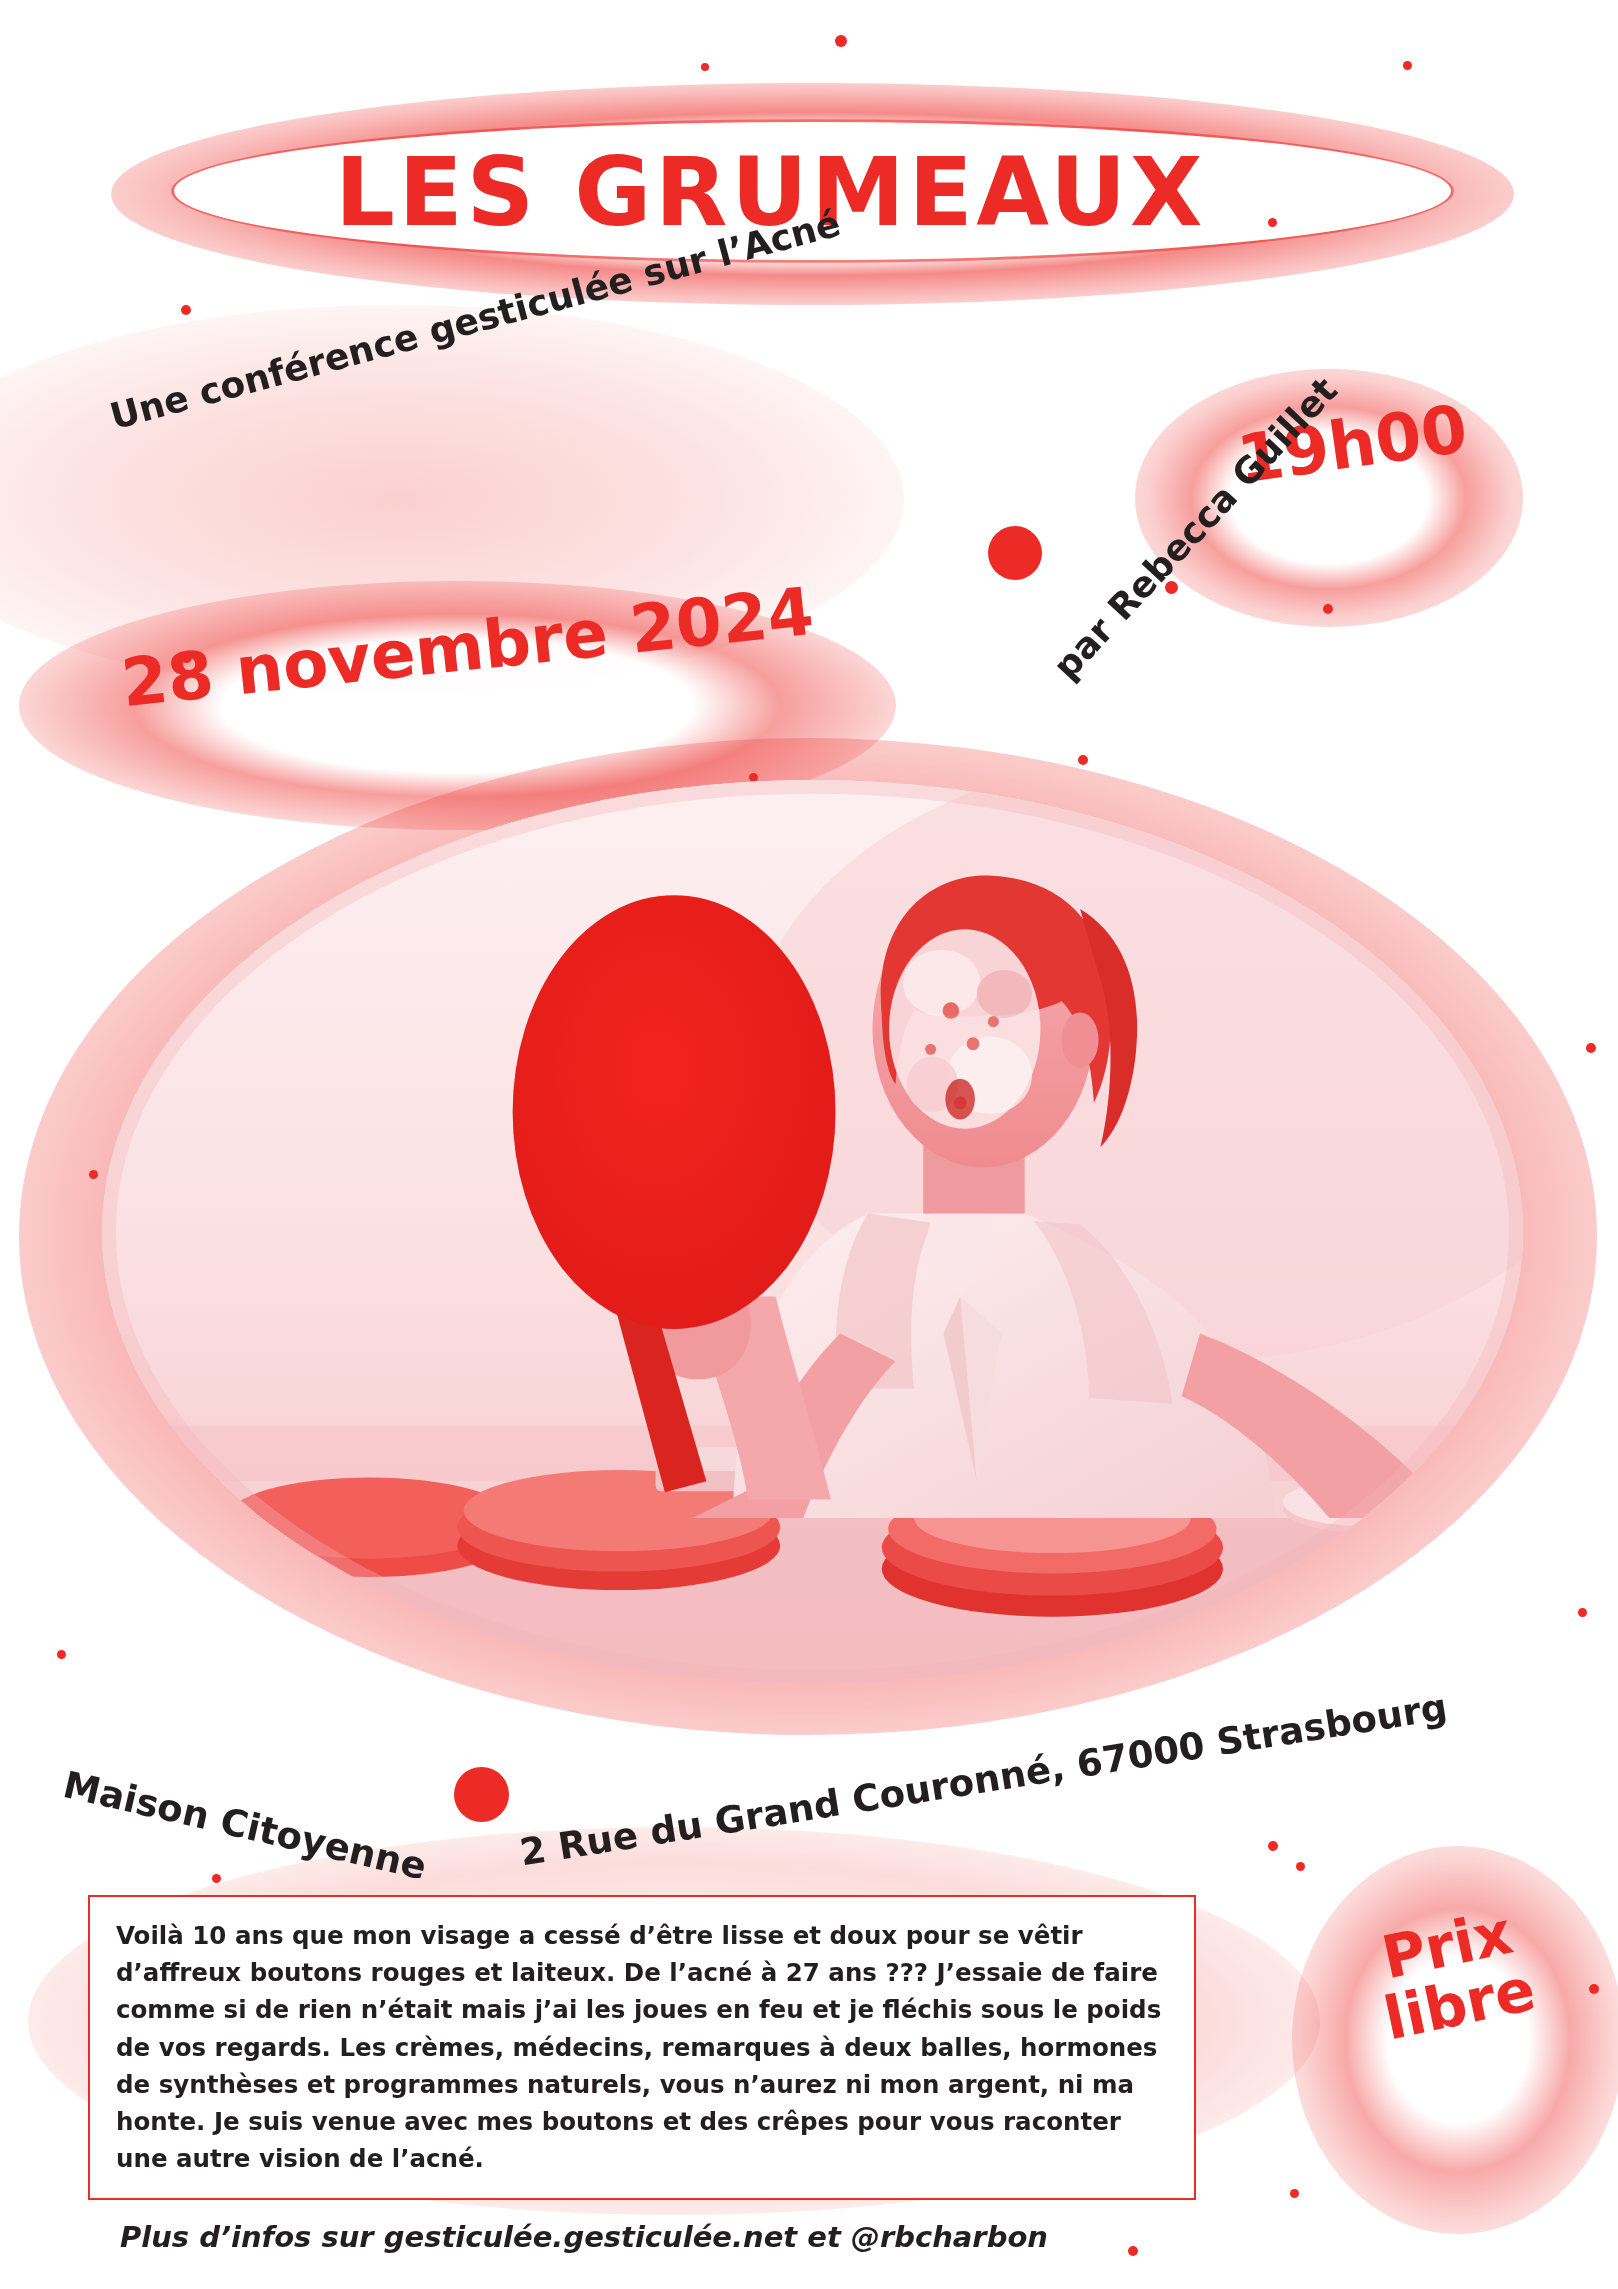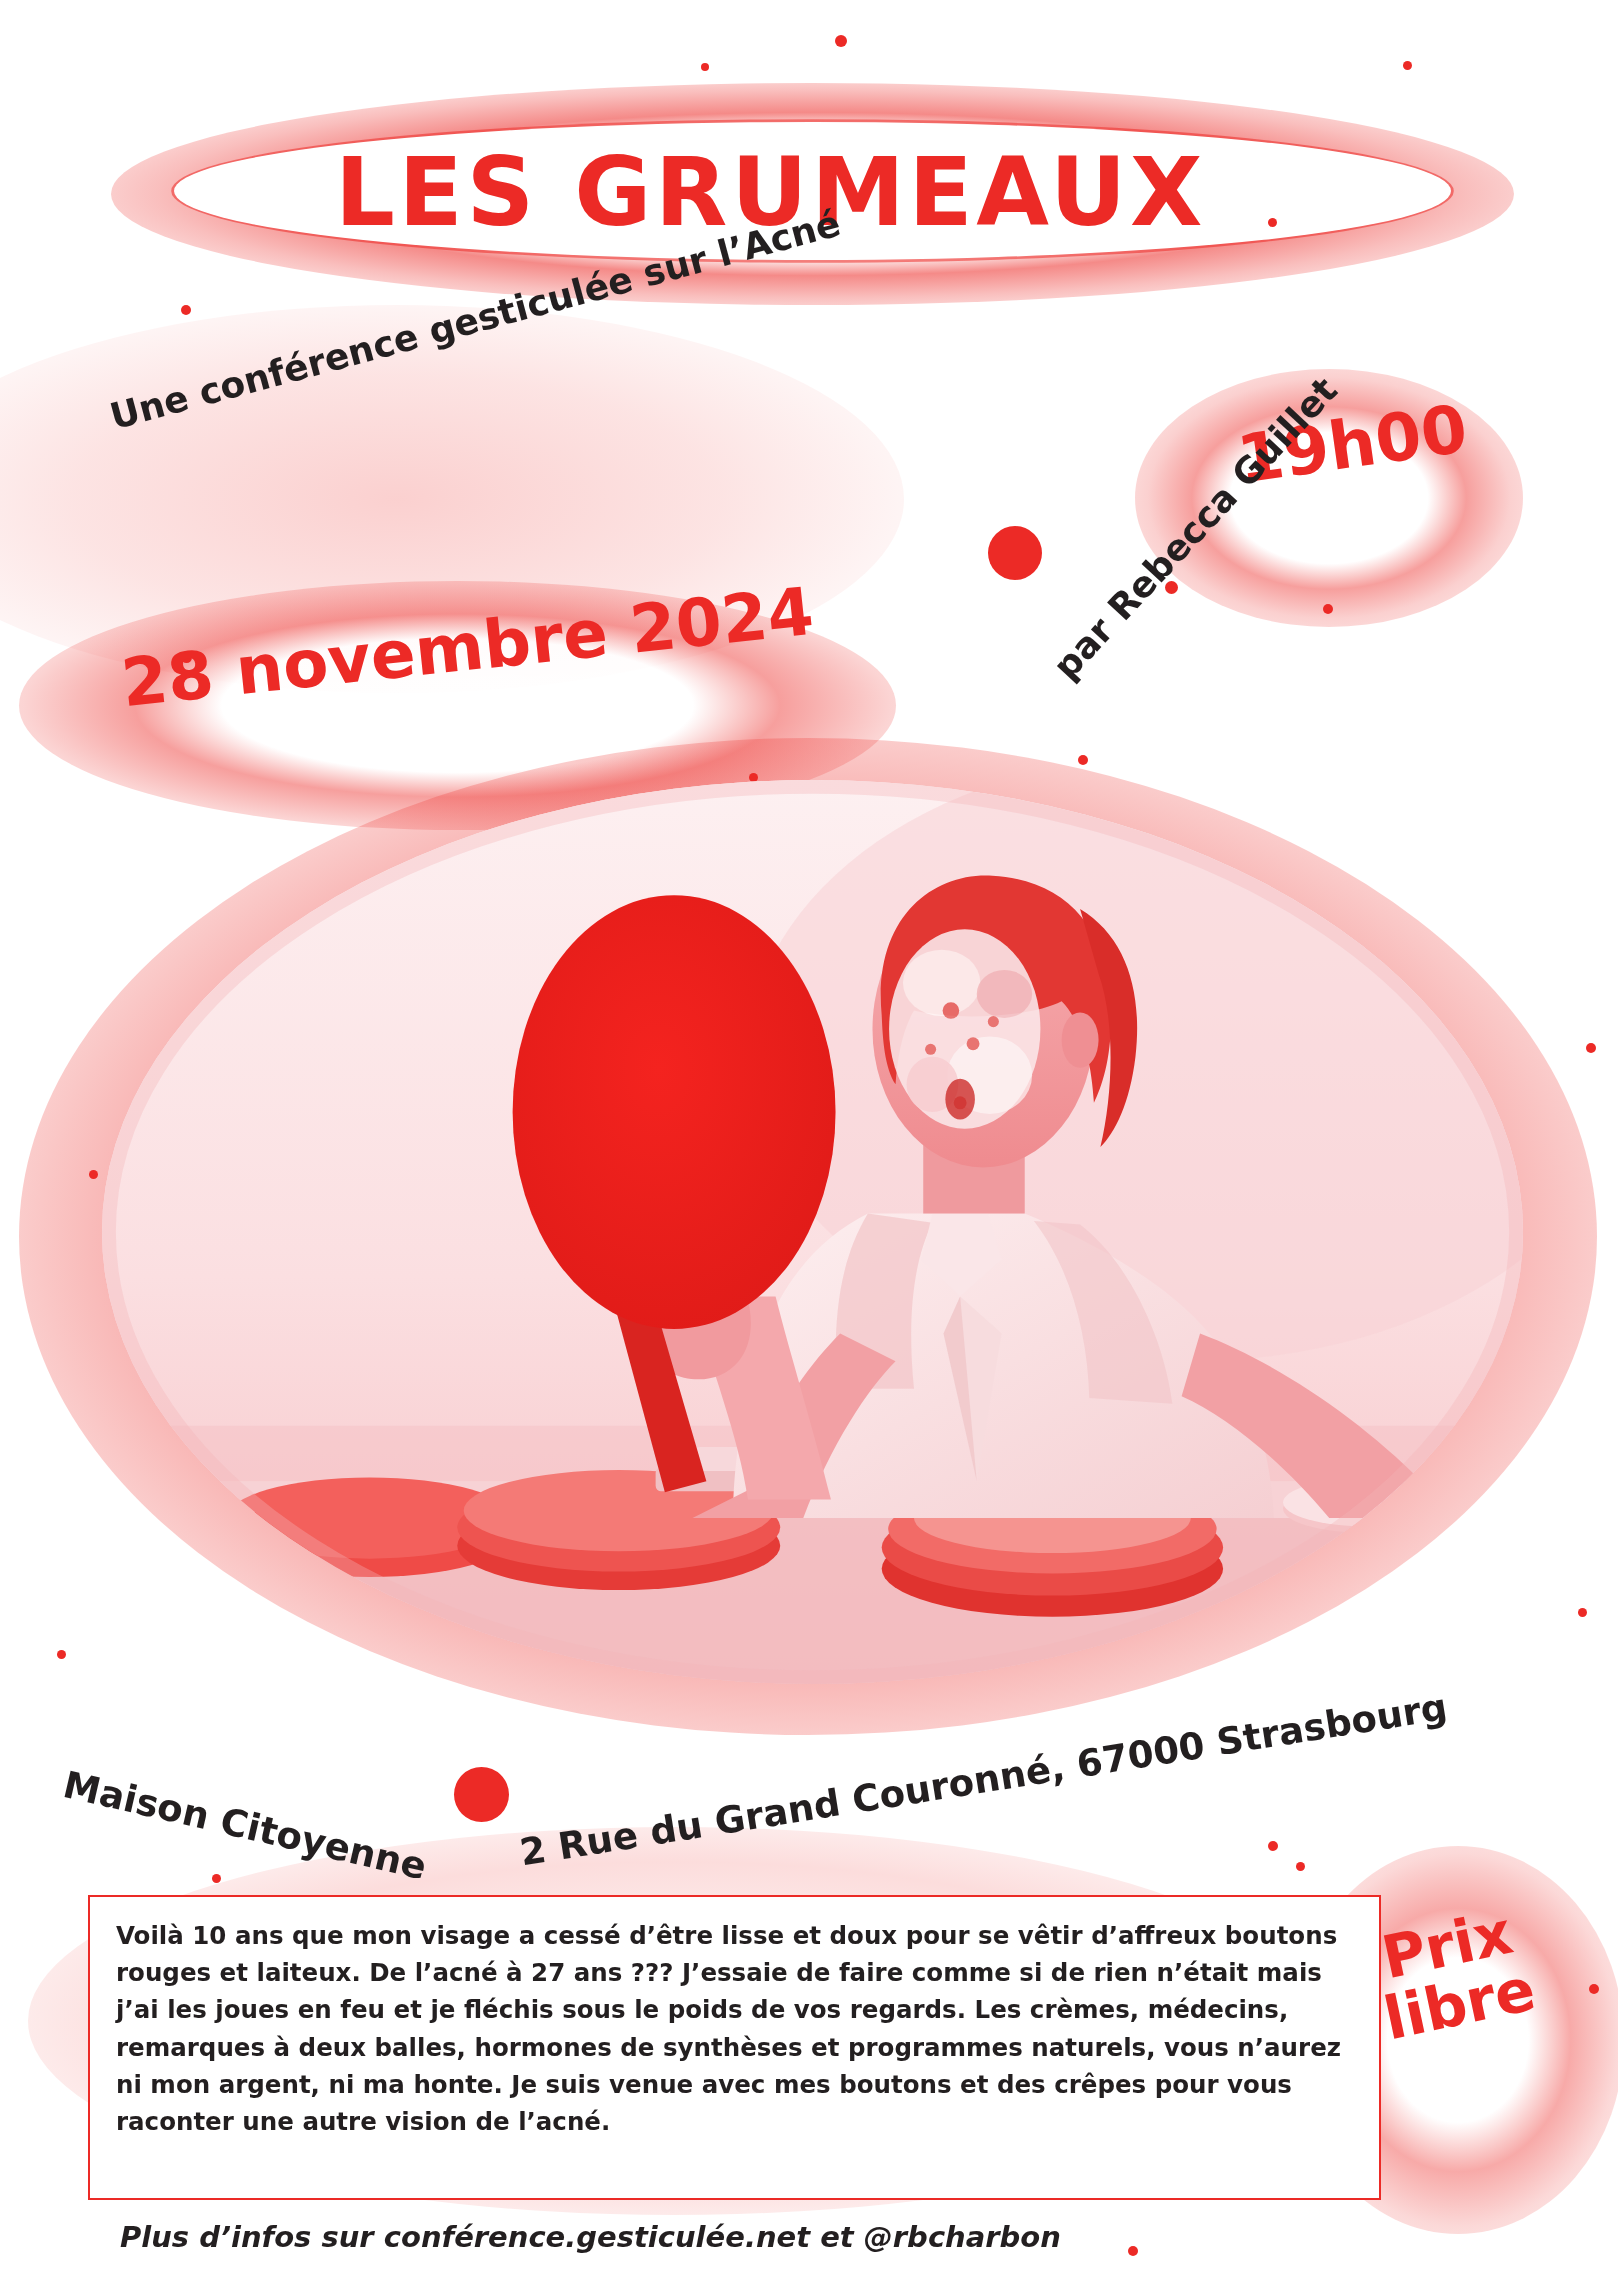--- a/index.html
+++ b/index.html
@@ -182,21 +182,21 @@
     z-index: 4;
     background: radial-gradient(ellipse at 45% 40%,
       #fdeef0 0%, #fbe2e4 45%, #f8cdd0 72%, #f2b6ba 100%);
   }
   .photo-wrap svg { display: block; width: 100%; height: 100%; }
 
   
   .textbox {
     position: absolute;
     left: 88px; top: 1895px;
-    width: 1293px; height: 305px;
+    width: 1108px; height: 305px;
     background: #ffffff;
     border: 2.8px solid #ec2a26;
     padding: 20px 26px 16.6px 26px;
     z-index: 8;
   }
   .textbox p {
     margin: 0;
     font-family: "DejaVu Sans", sans-serif;
     font-weight: 700;
     font-size: 24.5px;
@@ -376,14 +376,14 @@
 
 <div class="textbox">
   <p>Voilà 10 ans que mon visage a cessé d’être lisse et doux pour se vêtir d’affreux boutons rouges et laiteux. De l’acné à 27 ans ??? J’essaie de faire comme si de rien n’était mais j’ai les joues en feu et je fléchis sous le poids de vos regards. Les crèmes, médecins, remarques à deux balles, hormones de synthèses et programmes naturels, vous n’aurez ni mon argent, ni ma honte. Je suis venue avec mes boutons et des crêpes pour vous raconter une autre vision de l’acné.</p>
 </div>
 
 <div class="prix">
   <div>Prix</div>
   <div>libre</div>
 </div>
 
-<div class="footer">Plus d’infos sur conférence.gesticulée.net et @rbcharbon</div>
+<div class="footer">Plus d’infos sur gesticulée.gesticulée.net et @rbcharbon</div>
 
 
 </body></html>

